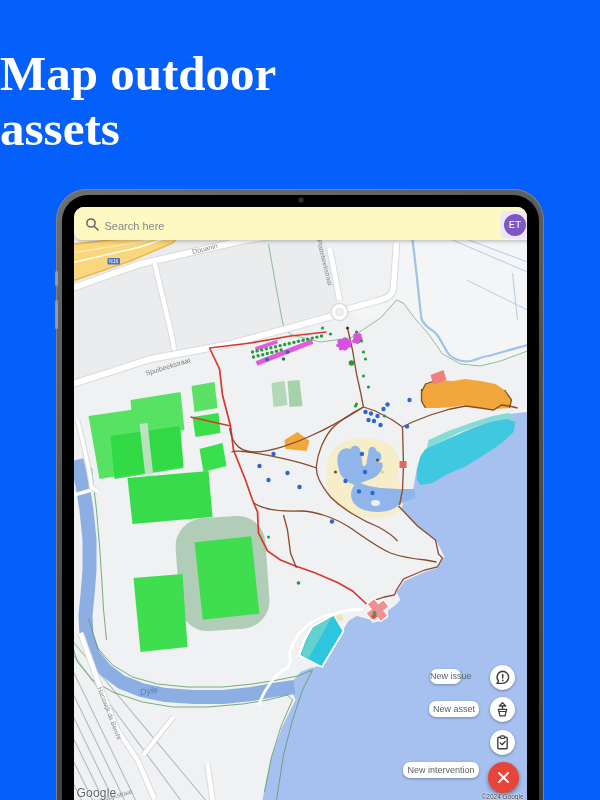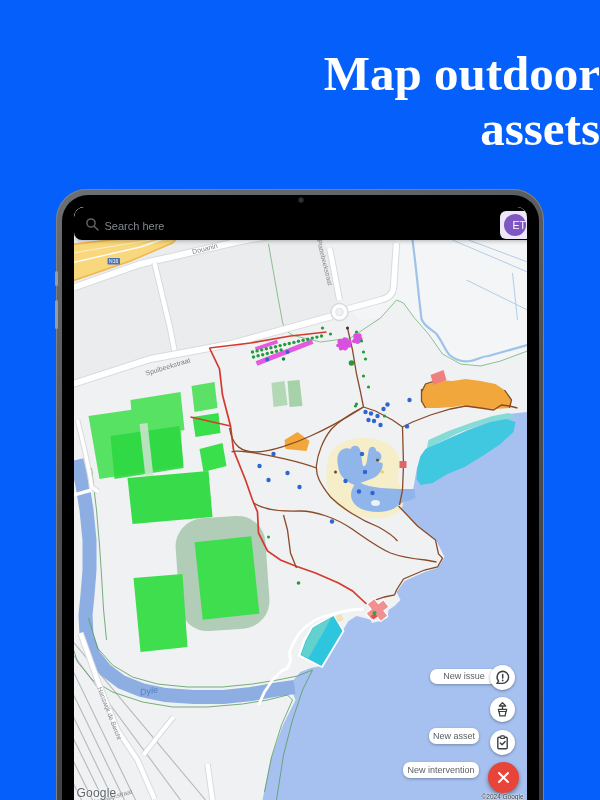--- a/index.html
+++ b/index.html
@@ -1,30 +1,30 @@
 <!DOCTYPE html>
 <html><head>
 <meta charset="utf-8">
 <style>
   html,body{margin:0;padding:0;}
   body{width:600px;height:800px;overflow:hidden;background:#0560FB;font-family:"Liberation Sans",sans-serif;position:relative;}
-  .title{position:absolute;left:0;top:46px;width:600px;text-align:right;color:#ffffff;
+  .title{position:absolute;left:0;top:46px;width:600px;text-align:left;color:#ffffff;
     font-family:"Liberation Serif",serif;font-weight:bold;font-size:49px;line-height:55px;letter-spacing:0px;}
   .tablet{position:absolute;left:56px;top:189px;width:488px;height:660px;border-radius:31px;
     background:linear-gradient(160deg,#6d7073 0%,#4d5053 40%,#37393c 100%);box-shadow:inset 0 0 0 1px #7e8184;}
   .bezel{position:absolute;left:5.5px;top:5.5px;right:5.5px;bottom:0;border-radius:26px;background:#000;}
   .screen{position:absolute;left:17.5px;top:18px;width:453px;height:635px;border-radius:10px;background:#EFF1F2;overflow:hidden;}
   .cam{position:absolute;left:243px;top:9px;width:4px;height:4px;border-radius:50%;background:#30343a;box-shadow:0 0 0 1px #1c1e22;}
   .btnvol{position:absolute;background:#989ca0;border-radius:2px;width:3px;}
-  .searchbar{position:absolute;left:0;top:0;width:460px;height:33px;background:#000000;border-radius:10px 10px 8px 8px;
+  .searchbar{position:absolute;left:0;top:0;width:460px;height:33px;background:#fef9c3;border-radius:10px 10px 8px 8px;
     box-shadow:0 1px 4px rgba(0,0,0,0.28);}
   .searchtext{position:absolute;left:31px;top:12.5px;font-size:11px;color:#82888D;}
   .avatarbox{position:absolute;right:3px;top:4px;width:31px;height:28px;border-radius:6px;background:#EDE7F7;}
   .avatar{position:absolute;left:4.5px;top:3px;width:22px;height:22px;border-radius:50%;background:#7E57C2;
-    color:#fff;font-size:10.5px;text-align:right;line-height:22px;}
+    color:#fff;font-size:10.5px;text-align:center;line-height:22px;font-family:Liberation Mono, monospace;}
   .fablabel{position:absolute;background:#fff;border-radius:7px;box-shadow:0 1px 3px rgba(0,0,0,0.3);
     color:#5B6064;font-size:9px;text-align:center;white-space:nowrap;}
   .fab{position:absolute;background:#fff;border-radius:50%;box-shadow:0 1px 3px rgba(0,0,0,0.35);}
   .fabred{position:absolute;background:#E8443A;border-radius:50%;box-shadow:0 2px 4px rgba(0,0,0,0.4);}
   .wm{position:absolute;color:#3c3c3c;font-size:6.5px;text-shadow:0 0 2px #fff,0 0 2px #fff;}
   .glogo{position:absolute;color:#5f6368;font-size:12px;letter-spacing:0.2px;
     text-shadow:0 0 2px #fff,0 0 2px #fff,0 0 2px #fff;}
 </style>
 </head>
 <body>
@@ -332,31 +332,31 @@
         <line x1="9.2" y1="9.2" x2="13" y2="13" stroke="#5f6368" stroke-width="1.5" stroke-linecap="round"></line>
       </svg>
 
       <div class="searchtext">Search here</div>
 
       <div class="avatarbox">
           <div class="avatar">ET</div>
         </div>
     </div>
     
-    <div class="fablabel" style="left:356.5px;top:462px;width:68px;height:15px;line-height:15px;">New issue</div>
+    <div class="fablabel" style="left:356.5px;top:462px;width:31px;height:15px;line-height:15px;">New issue</div>
     
     <div class="fab" style="left:416.5px;top:458px;width:25px;height:25px;">
       <svg width="25" height="25" viewBox="0 0 25 25">
         <path d="M12.5 6.2 a6.1 6.1 0 0 1 0 12.2 h-5.6 l1.7-2.1 a6.1 6.1 0 0 1 3.9-10.1 Z" fill="none" stroke="#3C4043" stroke-width="1.4" stroke-linejoin="round"></path>
         <line x1="12.7" y1="9.4" x2="12.7" y2="13" stroke="#3C4043" stroke-width="1.5" stroke-linecap="round"></line>
         <circle cx="12.7" cy="15.4" r="0.9" fill="#3C4043"></circle>
       </svg>
     </div>
     
-    <div class="fablabel" style="left:355.5px;top:494px;width:50px;height:16px;line-height:16px;margin-top:27px;">New asset</div>
+    <div class="fablabel" style="left:355.5px;top:494px;width:50px;height:16px;line-height:16px;">New asset</div>
     
     <div class="fab" style="left:416px;top:490px;width:25px;height:25px;">
       <svg width="25" height="25" viewBox="0 0 25 25">
         <path d="M12.5 5.6 l3.2 3.4 h-6.4 Z" fill="none" stroke="#3C4043" stroke-width="1.3" stroke-linejoin="round"></path>
         <line x1="12.5" y1="9" x2="12.5" y2="12.3" stroke="#3C4043" stroke-width="1.3"></line>
         <path d="M8.3 12.3 h8.4 l-0.5 2.2 h-7.4 Z" fill="none" stroke="#3C4043" stroke-width="1.2" stroke-linejoin="round"></path>
         <path d="M9 14.5 l0.9 4.3 h5.2 l0.9-4.3" fill="none" stroke="#3C4043" stroke-width="1.3" stroke-linejoin="round"></path>
       </svg>
     </div>
     

